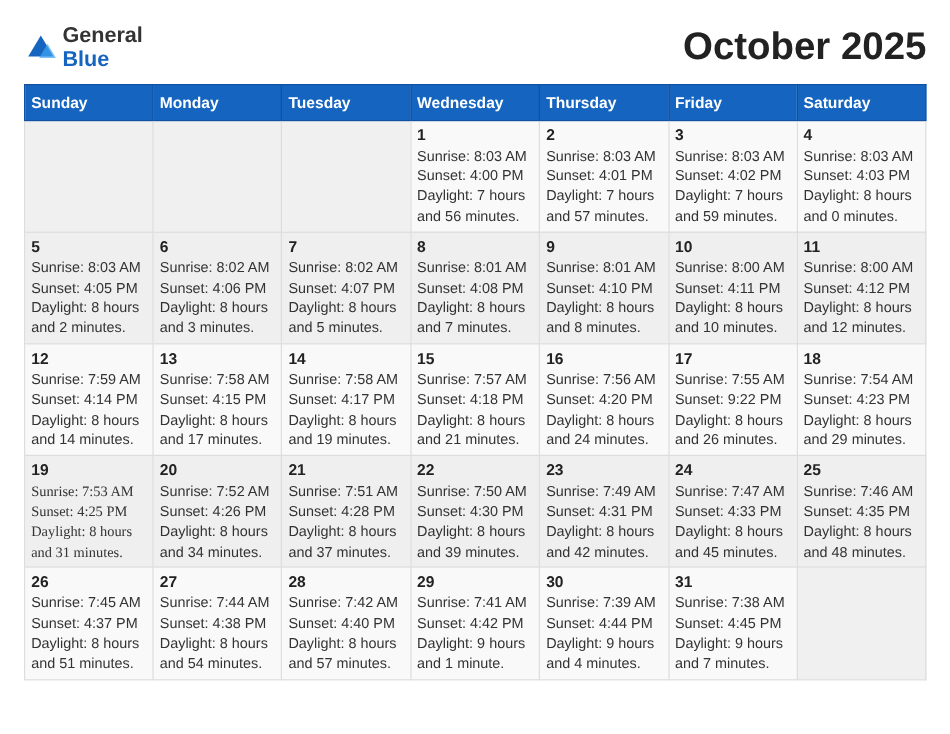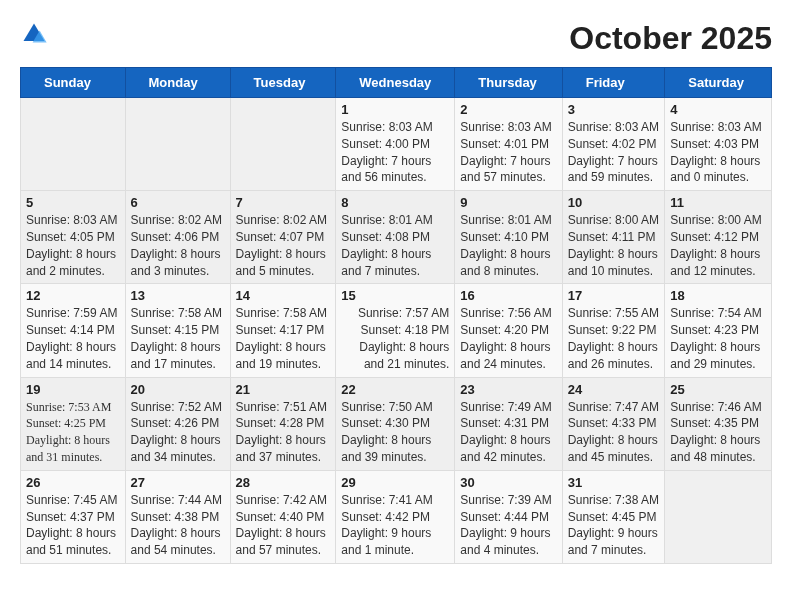--- a/index.html
+++ b/index.html
@@ -47,21 +47,21 @@
     .calendar {
       width: 100%;
       border-collapse: collapse;
       border: 1px solid #ccc;
     }
     .calendar thead tr th {
       background: #1565c0;
       color: #fff;
       font-size: 13px;
       font-weight: bold;
-      padding: 7px 23px;
+      padding: 7px 5px;
       text-align: left;
       border: 1px solid #1250a0;
     }
     .calendar tbody tr td {
       vertical-align: top;
       border: 1px solid #ddd;
       padding: 4px 5px;
       font-size: 10.5px;
       color: #333;
       width: 108px;
@@ -92,20 +92,24 @@
   </style>
 </head>
 <body>
 
 <div class="header-area">
   <div class="logo">
     <svg class="logo-icon" viewBox="0 0 40 40">
       <polygon points="20,5 35,30 5,30" fill="#1565c0"></polygon>
       <polygon points="28,15 38,32 18,32" fill="#42a5f5" opacity="0.7"></polygon>
     </svg>
+    <div class="logo-text">
+      <span class="logo-general">General</span><br>
+      <span class="logo-blue">Blue</span>
+    </div>
   </div>
   <div class="title-area">
     <div class="month-title">October 2025</div>
   </div>
 </div>
 
 <table class="calendar">
   <thead>
     <tr id="weekday-header">
     <th>Sunday</th>
@@ -205,21 +209,21 @@
 Daylight: 8 hours and 17 minutes.</div>
         </td>
         <td>
           <span class="day-number">14</span>
           <div class="day-info" style="white-space: pre-line;">Sunrise: 7:58 AM
 Sunset: 4:17 PM
 Daylight: 8 hours and 19 minutes.</div>
         </td>
         <td>
           <span class="day-number">15</span>
-          <div class="day-info" style="white-space: pre-line; text-align: right;">Sunrise: 7:57 AM
+          <div class="day-info" style="white-space: pre-line;">Sunrise: 7:57 AM
 Sunset: 4:18 PM
 Daylight: 8 hours and 21 minutes.</div>
         </td>
         <td>
           <span class="day-number">16</span>
           <div class="day-info" style="white-space: pre-line;">Sunrise: 7:56 AM
 Sunset: 4:20 PM
 Daylight: 8 hours and 24 minutes.</div>
         </td>
         <td>

